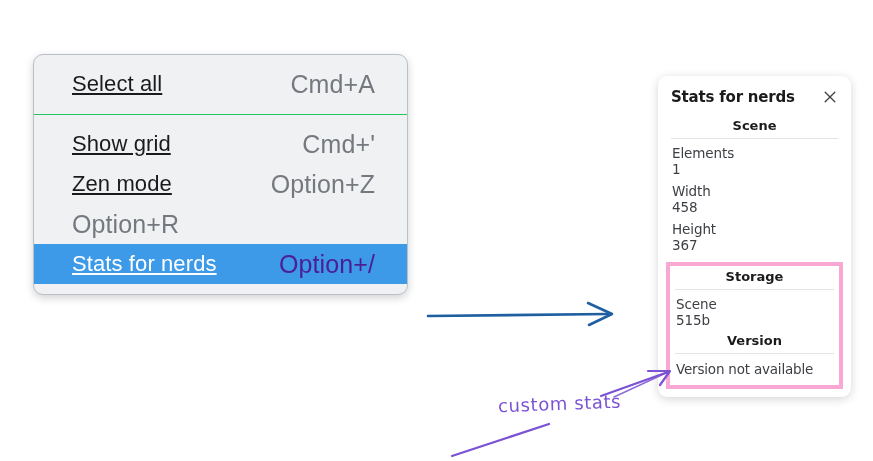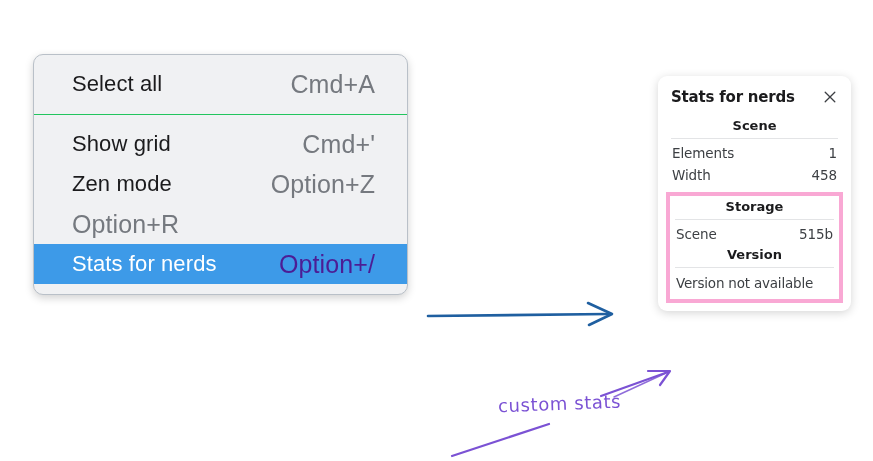--- a/index.html
+++ b/index.html
@@ -41,20 +41,21 @@
     align-items: center;
     justify-content: space-between;
     padding: 0 32px 0 38px;
     box-sizing: border-box;
     cursor: default;
   }
   .menu-item .label {
     font-size: 22px;
     color: #1b1b1d;
     letter-spacing: 0.1px;
+    text-decoration: underline;
   }
   .menu-item .shortcut {
     font-size: 25px;
     color: #75797f;
     letter-spacing: 0.1px;
   }
   .menu-item.selected {
     background: #3d9ae8;
   }
   .menu-item.selected .label {
@@ -110,20 +111,21 @@
     background: #e3e4e6;
     margin-bottom: 3px;
   }
   .stat-row {
     display: flex;
     justify-content: space-between;
     align-items: baseline;
     font-size: 13.5px;
     color: #3c3f43;
     padding: 3px 1px;
+    flex-direction: column;
   }
   .stat-row .k { letter-spacing: -0.1px; }
   .stat-row .v { letter-spacing: -0.1px; }
   .full-row {
     font-size: 13.5px;
     color: #3c3f43;
     padding: 4px 1px 2px 1px;
     letter-spacing: -0.2px;
   }
   
@@ -202,20 +204,24 @@
     <div class="section-title">Scene</div>
     <div class="rule"></div>
     <div class="stat-row">
       <span class="k">Elements</span>
       <span class="v">1</span>
     </div>
     <div class="stat-row">
       <span class="k">Width</span>
       <span class="v">458</span>
     </div>
+    <div class="stat-row">
+      <span class="k">Height</span>
+      <span class="v">367</span>
+    </div>
   </div>
 
   <div id="highlight-box">
 
     <div>
       <div class="section-title">Storage</div>
       <div class="rule"></div>
       <div class="stat-row">
         <span class="k">Scene</span>
         <span class="v">515b</span>

